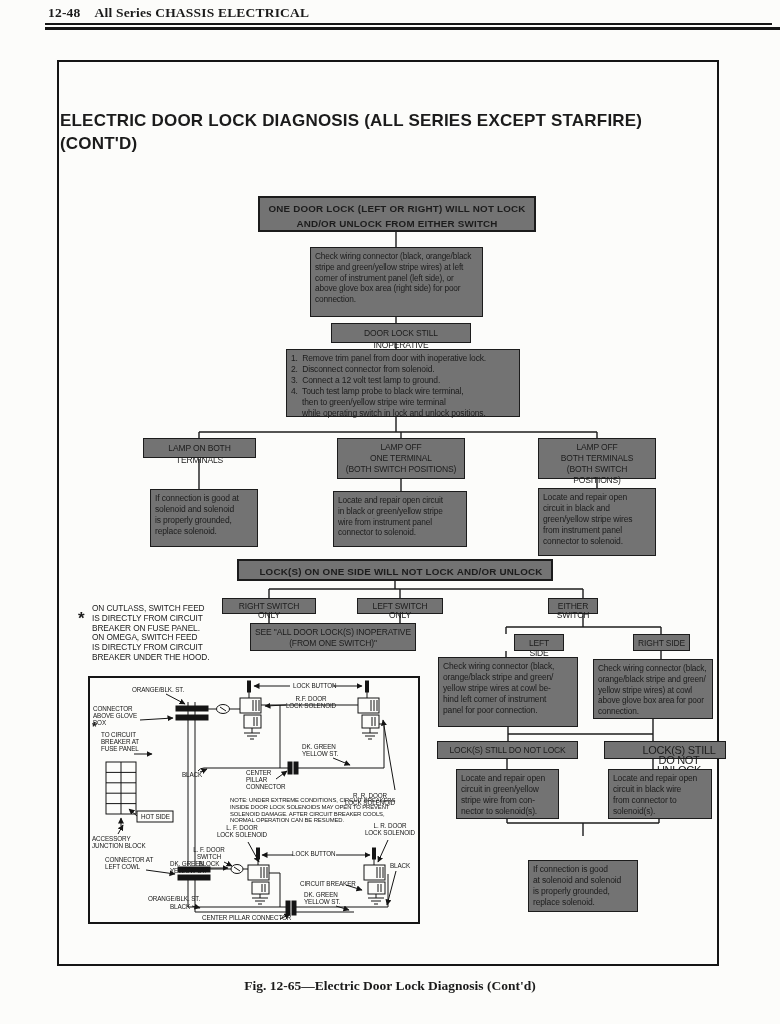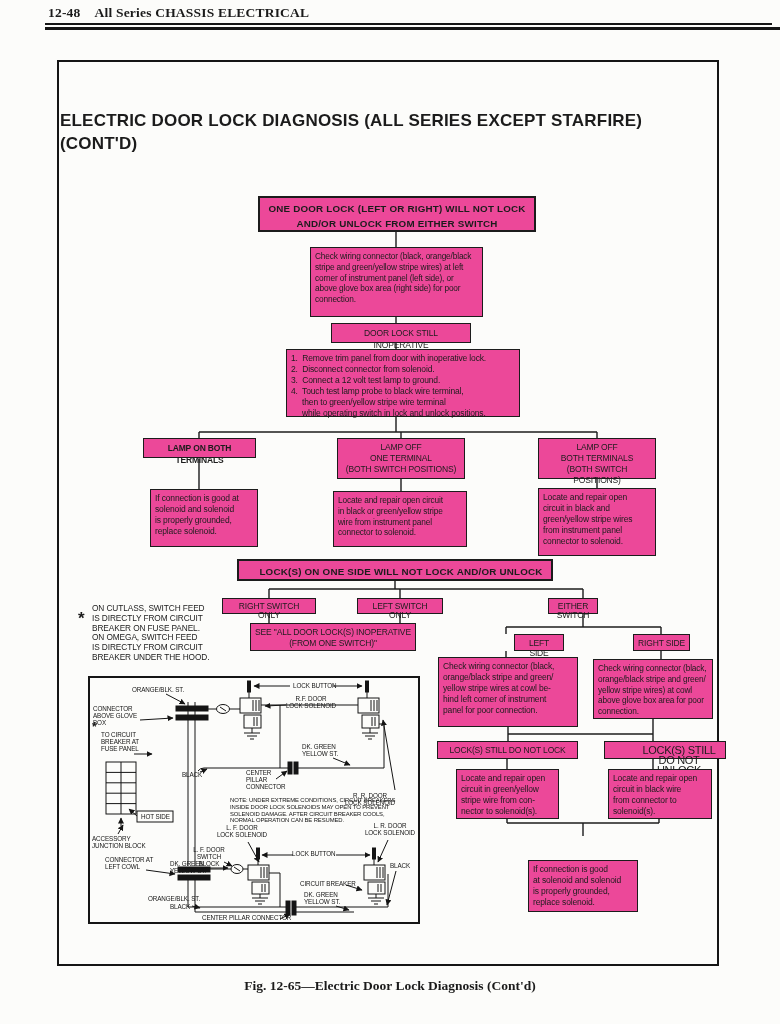--- a/index.html
+++ b/index.html
@@ -9,21 +9,21 @@
   .hdr{position:absolute;left:48px;top:5px;font-family:"Liberation Serif",serif;
        font-weight:bold;font-size:13.5px;letter-spacing:.2px;white-space:nowrap;}
   .hdr .num{margin-right:14px;}
   .rule1{position:absolute;left:45px;right:8px;top:23px;height:1.5px;background:#161616;}
   .rule2{position:absolute;left:45px;right:0;top:27px;height:2.5px;background:#161616;}
   
   .frame{position:absolute;left:57px;top:60px;width:658px;height:902px;border:2px solid #151515;}
   .title{position:absolute;left:60px;top:110px;width:600px;text-align:left;font-weight:bold;
          font-size:17px;letter-spacing:.2px;line-height:1.35;white-space:pre-line;}
   
-  .fbox{position:absolute;border:1.2px solid #1c1c1c;background:#ec4899;color:#1c1c1c;
+  .fbox{position:absolute;border:1.2px solid #1c1c1c;background:#737373;color:#1c1c1c;
         font-size:8.5px;line-height:1.3;letter-spacing:-.15px;padding:3px 4px;
         white-space:pre-line;box-sizing:border-box;}
   .fbox.b{border-width:2px;font-weight:bold;}
   .fbox.c{text-align:center;}
   .fbox.steps{white-space:pre;}
   .starnote{position:absolute;left:92px;top:604px;width:168px;font-size:8.3px;line-height:1.18;
         letter-spacing:-.1px;white-space:pre-line;}
   .star{position:absolute;left:78px;top:609px;font-size:17px;font-weight:bold;}
   
   .diagram{position:absolute;left:88px;top:676px;width:332px;height:248px;border:2px solid #151515;
@@ -74,21 +74,21 @@
 above glove box area (right side) for poor
 connection.</div>
 <div class="fbox c" style="left:331px;top:323px;width:140px;height:20px;line-height:12px;">DOOR LOCK STILL INOPERATIVE</div>
 <div class="fbox steps" style="left:286px;top:349px;width:234px;height:68px;">1.  Remove trim panel from door with inoperative lock.
 2.  Disconnect connector from solenoid.
 3.  Connect a 12 volt test lamp to ground.
 4.  Touch test lamp probe to black wire terminal,
      then to green/yellow stripe wire terminal
      while operating switch in lock and unlock positions.</div>
 
-<div class="fbox c" style="left:143px;top:438px;width:113px;height:20px;line-height:12px;font-weight:bold;">LAMP ON BOTH TERMINALS</div>
+<div class="fbox c" style="left:143px;top:438px;width:113px;height:20px;line-height:12px;">LAMP ON BOTH TERMINALS</div>
 <div class="fbox c" style="left:337px;top:438px;width:128px;height:41px;">LAMP OFF
 ONE TERMINAL
 (BOTH SWITCH POSITIONS)</div>
 <div class="fbox c" style="left:538px;top:438px;width:118px;height:41px;">LAMP OFF
 BOTH TERMINALS
 (BOTH SWITCH POSITIONS)</div>
 <div class="fbox" style="left:150px;top:489px;width:108px;height:58px;">If connection is good at
 solenoid and solenoid
 is properly grounded,
 replace solenoid.</div>

